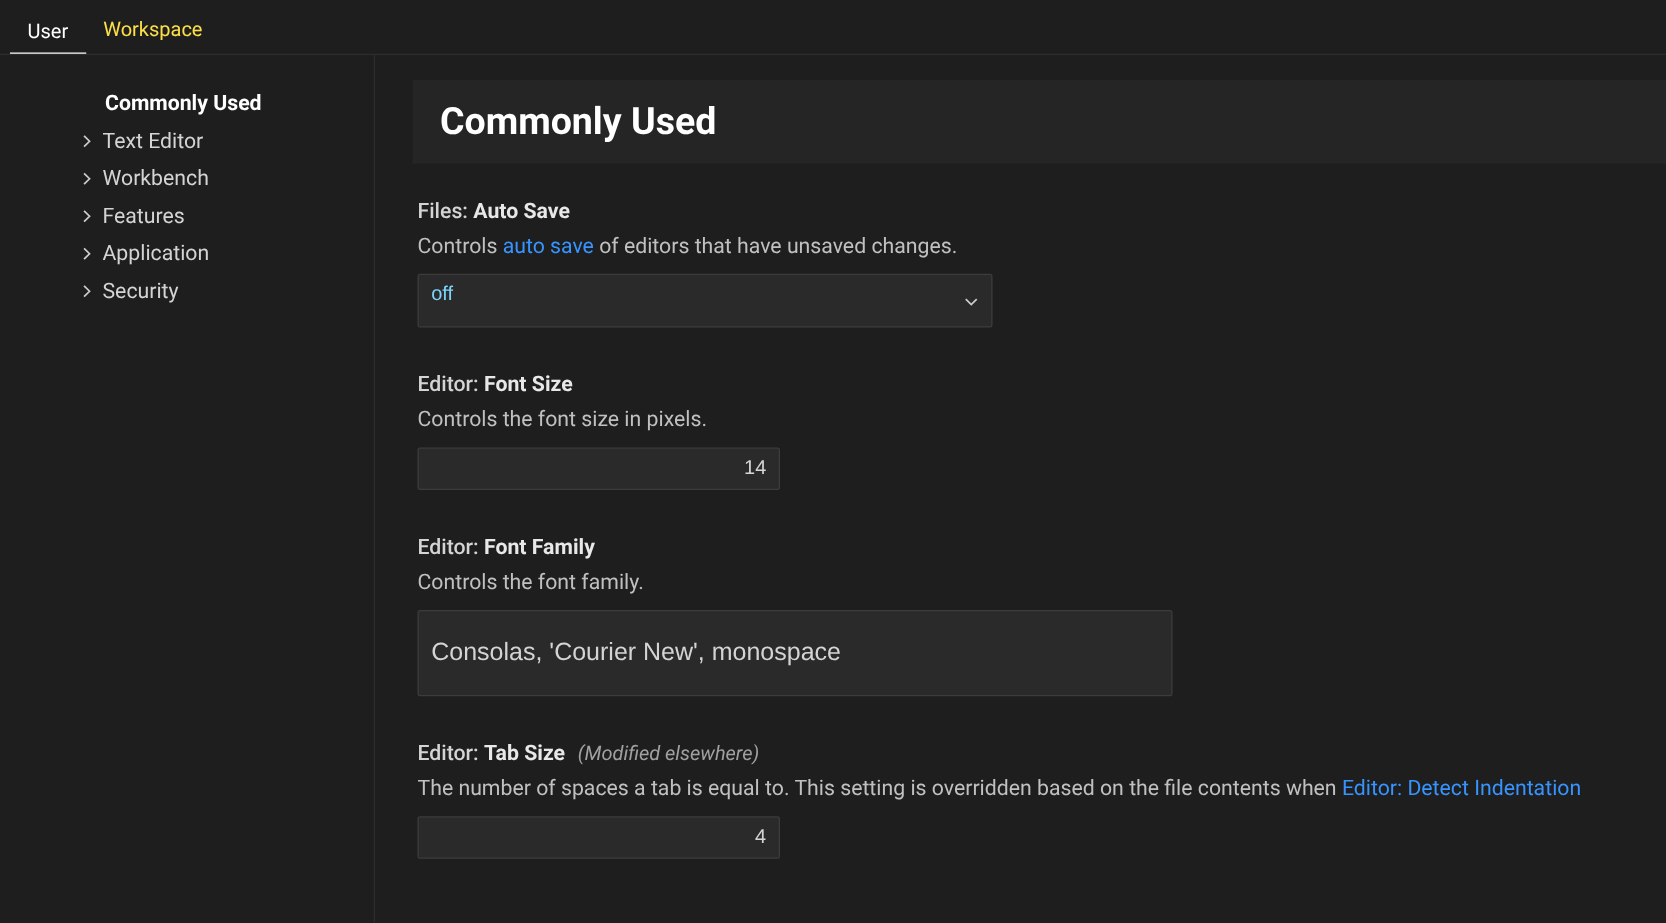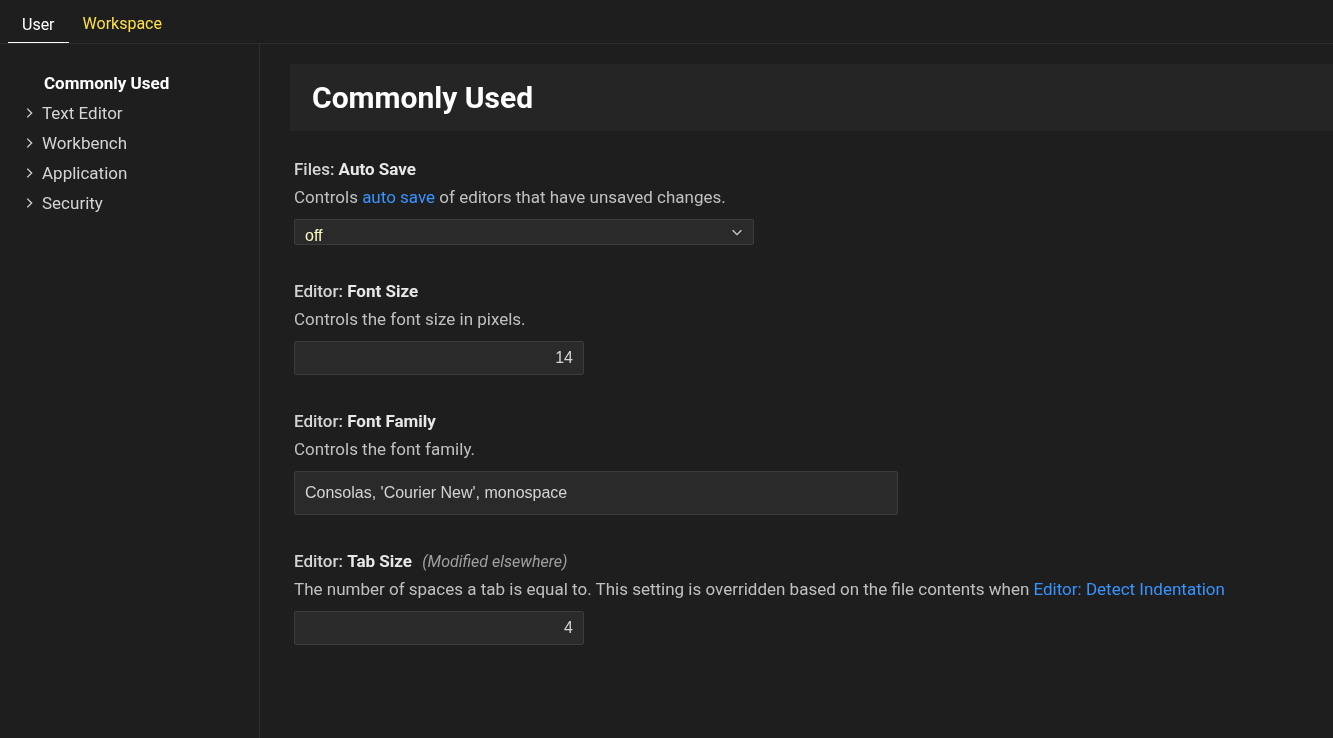--- a/index.html
+++ b/index.html
@@ -35,20 +35,21 @@
     }
 
     .top-tab.active {
       color: #ffffff;
       border-bottom: 1px solid #ffffff;
     }
 
     .body-area {
       display: flex;
       height: calc(100% - 44px);
+      margin-left: 40px;
     }
 
     .sidebar {
       width: 260px;
       padding-top: 24px;
       padding-left: 22px;
       border-right: 1px solid #2d2d2d;
       flex-shrink: 0;
     }
 
@@ -135,23 +136,23 @@
     }
 
     .select-wrap {
       position: relative;
       width: 460px;
     }
 
     .select-control {
       background-color: #2a2a2a;
       border: 1px solid #3c3c3c;
-      color: #fef9c3;
+      color: #7dd3fc;
       font-size: 16px;
-      padding: 7px 32px 0 10px;
+      padding: 7px 32px 17px 10px;
       width: 100%;
       appearance: none;
       cursor: pointer;
       border-radius: 2px;
     }
 
     .select-chevron {
       position: absolute;
       right: 10px;
       top: 50%;
@@ -174,22 +175,22 @@
       padding: 7px 10px;
       width: 290px;
       border-radius: 2px;
       text-align: right;
     }
 
     .input-text {
       background-color: #2a2a2a;
       border: 1px solid #3c3c3c;
       color: #d4d4d4;
-      font-size: 16px;
-      padding: 12px 10px;
+      font-size: 20px;
+      padding: 22px 10px;
       width: 604px;
       border-radius: 2px;
     }
   </style>
 </head>
 <body>
 
 <div class="top-tabs">
   <div class="top-tab active">User</div>
   <div class="top-tab">Workspace</div>
@@ -209,20 +210,28 @@
       </span>
       <span>Text Editor</span>
     </div>
     <div class="sidebar-item">
       <span class="chevron">
         <svg viewBox="0 0 16 16" fill="none" stroke="currentColor" stroke-width="1.6">
             <path d="M6 3l5 5-5 5"></path>
           </svg>
       </span>
       <span>Workbench</span>
+    </div>
+    <div class="sidebar-item">
+      <span class="chevron">
+        <svg viewBox="0 0 16 16" fill="none" stroke="currentColor" stroke-width="1.6">
+            <path d="M6 3l5 5-5 5"></path>
+          </svg>
+      </span>
+      <span>Features</span>
     </div>
     <div class="sidebar-item">
       <span class="chevron">
         <svg viewBox="0 0 16 16" fill="none" stroke="currentColor" stroke-width="1.6">
             <path d="M6 3l5 5-5 5"></path>
           </svg>
       </span>
       <span>Application</span>
     </div>
     <div class="sidebar-item">

